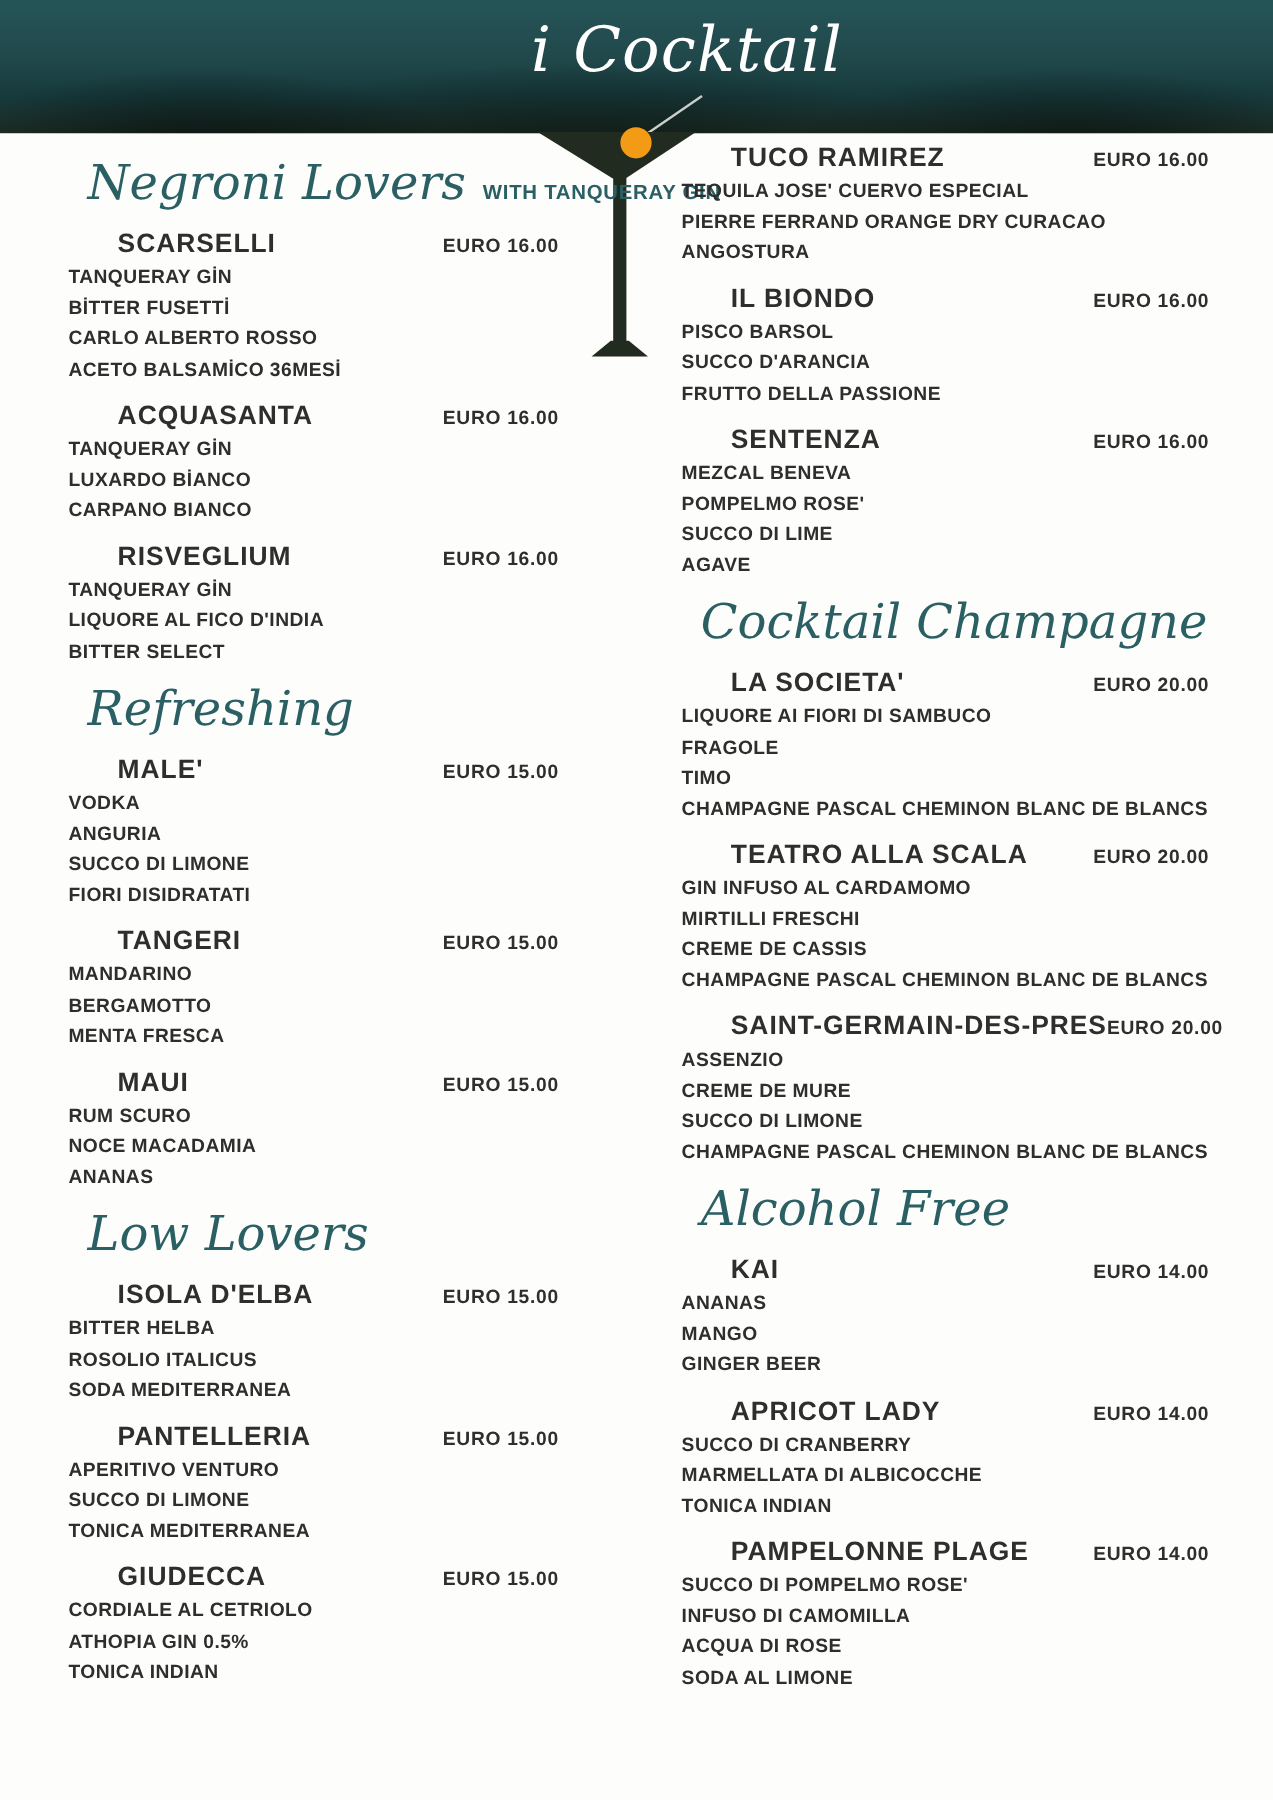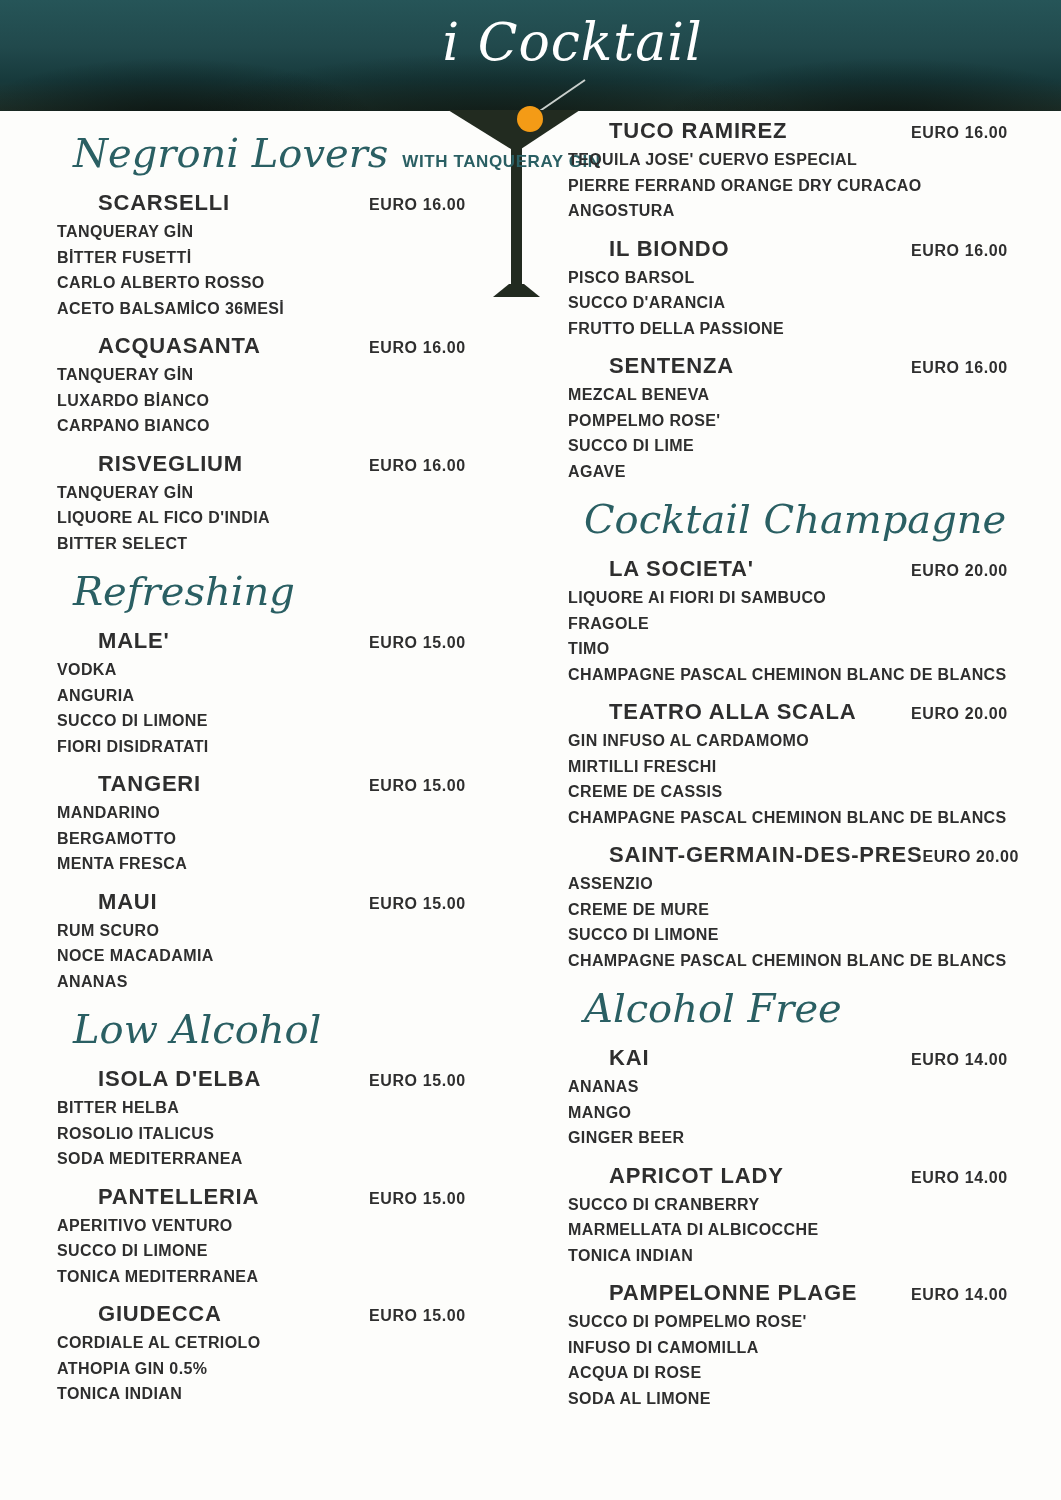--- a/index.html
+++ b/index.html
@@ -187,21 +187,21 @@
               <div class="ingredient">RUM SCURO</div>
               <div class="ingredient">NOCE MACADAMIA</div>
               <div class="ingredient">ANANAS</div>
             </div>
     </div>
   </div>
     </section>
 
     <section class="section">
       <div class="section-header">
-        <span class="script-title">Low Alcohol</span>
+        <span class="script-title">Low Lovers</span>
 
       </div>
       <div class="items">
     <div class="item">
       <div class="item-row">
         <span class="item-name">ISOLA D'ELBA</span>
         <span class="item-price">EURO 15.00</span>
       </div>
       <div class="ingredients">
               <div class="ingredient">BITTER HELBA</div>

